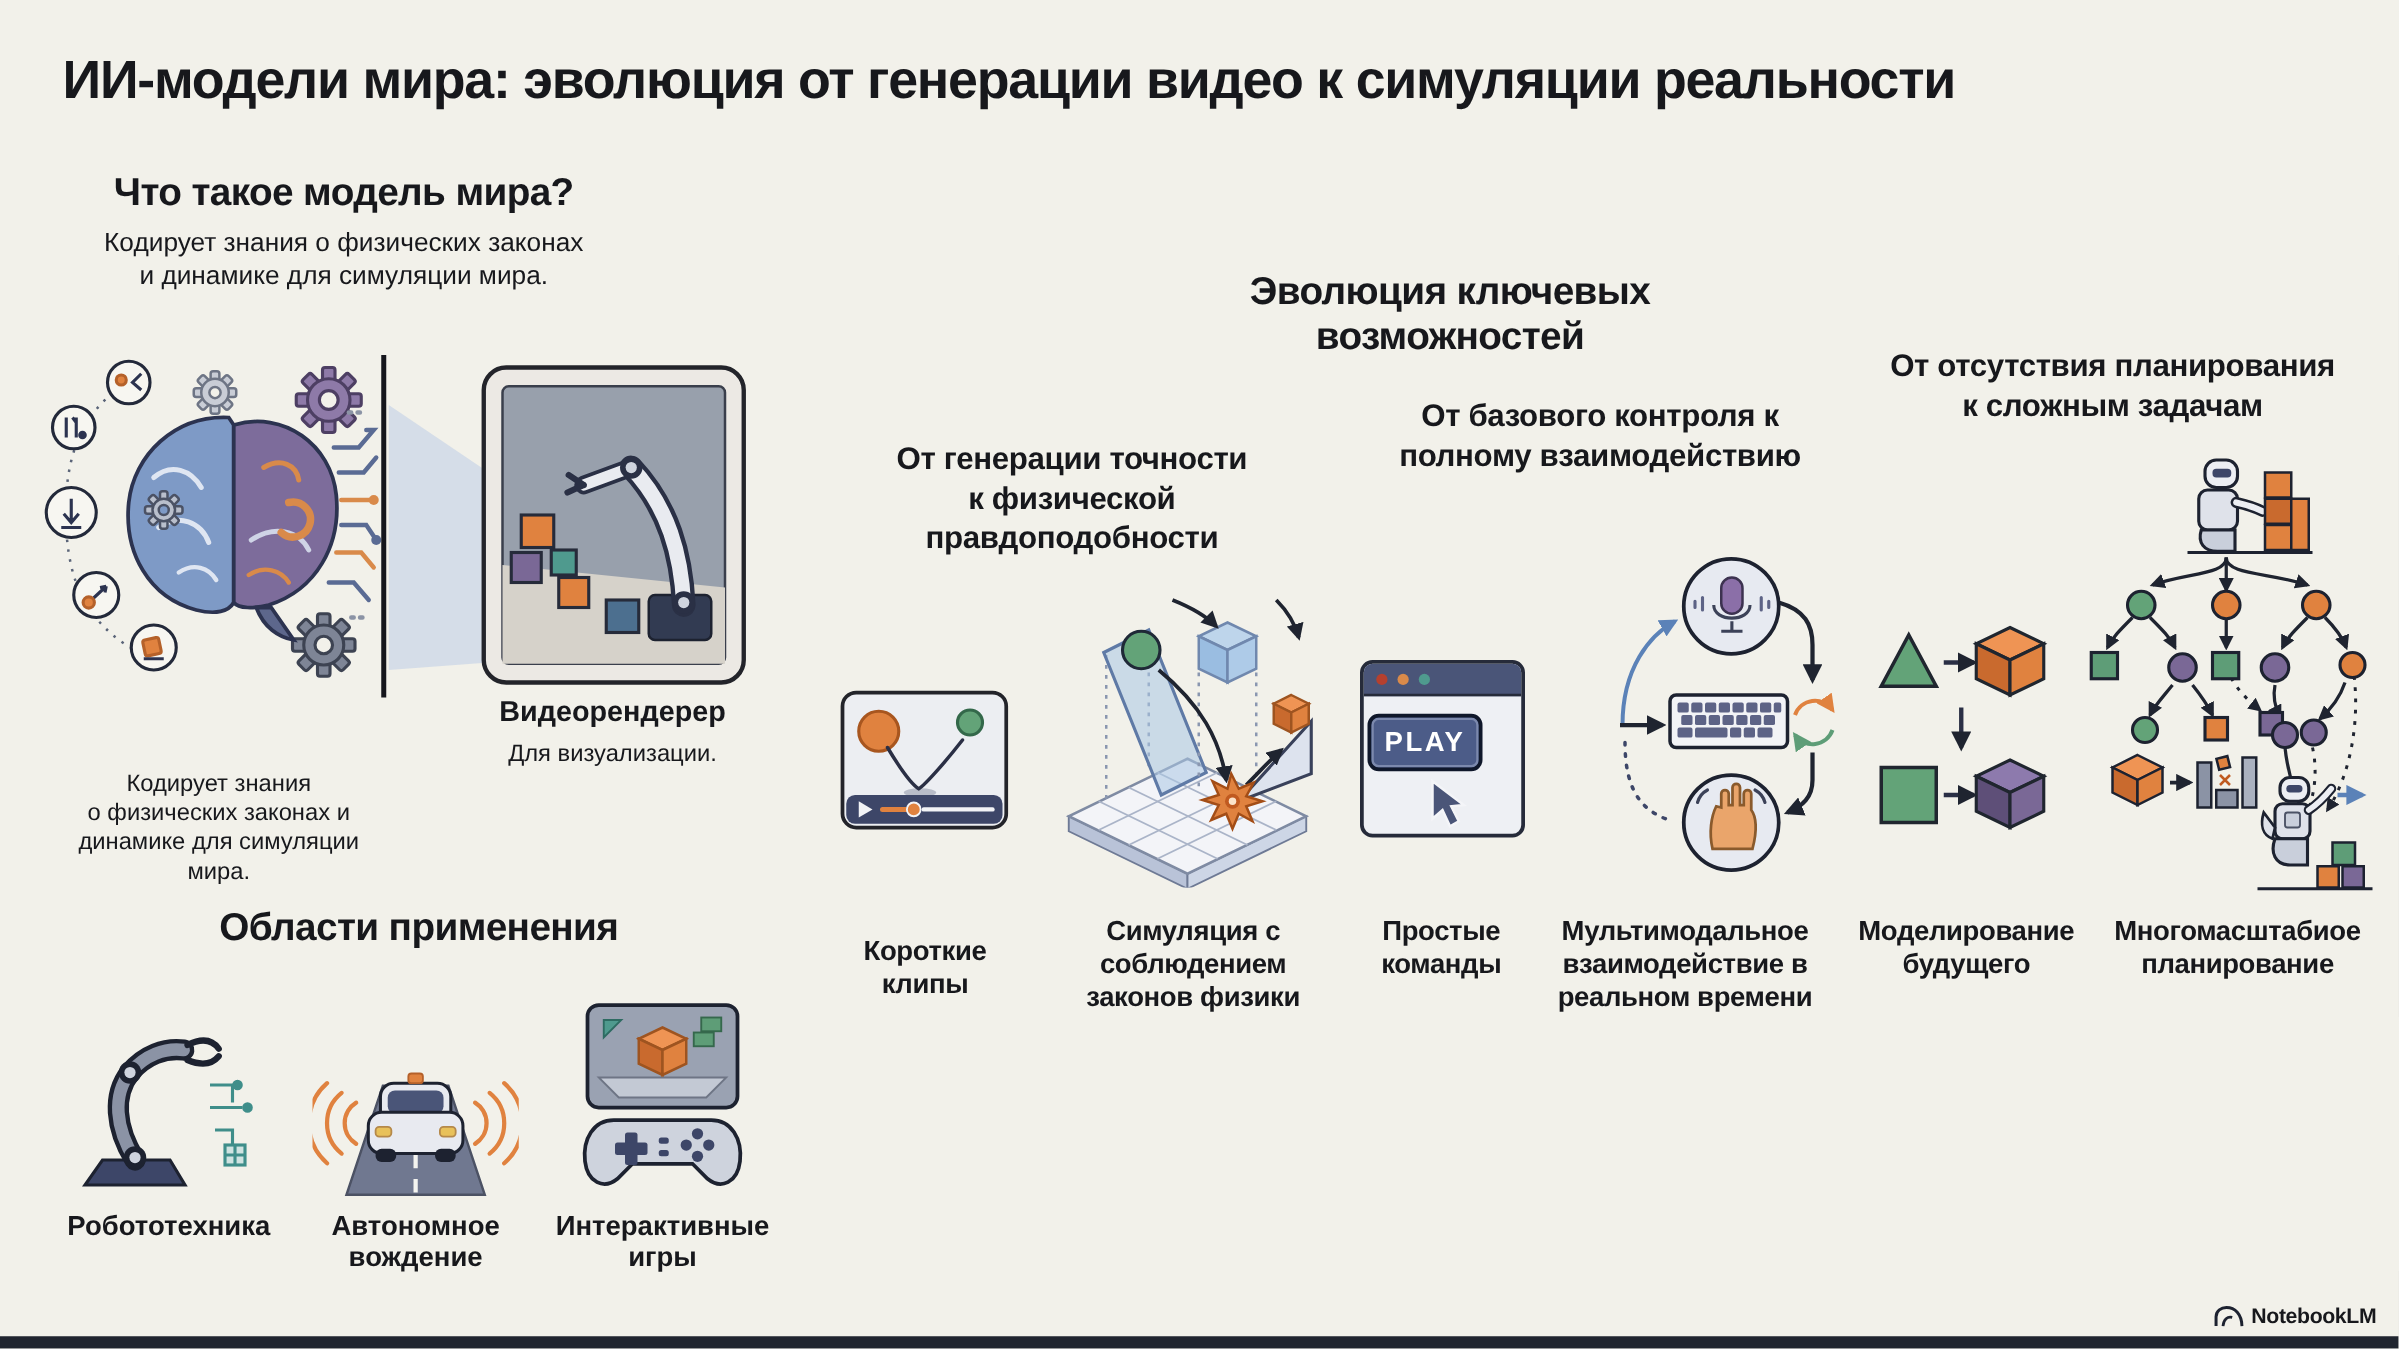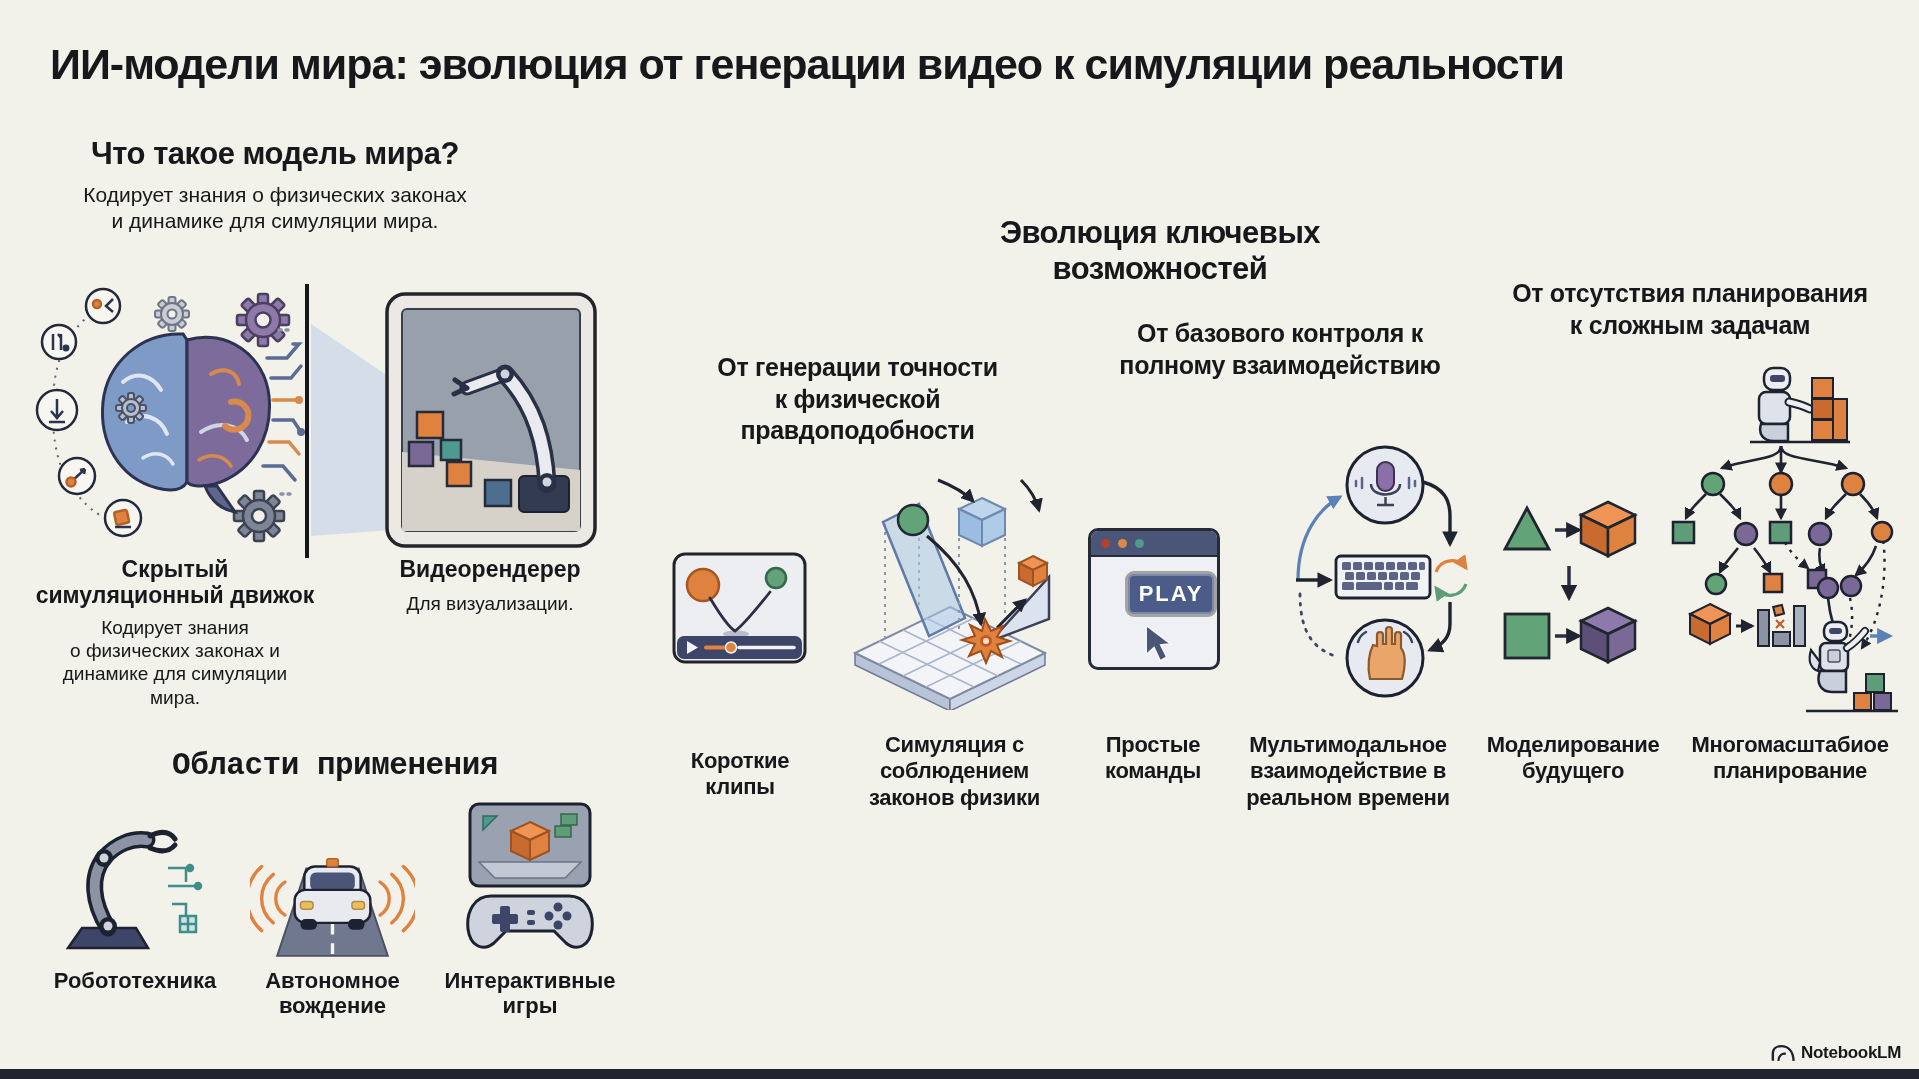--- a/index.html
+++ b/index.html
@@ -17,22 +17,22 @@
   .cap{font-size:22px;font-weight:700;line-height:1.2;letter-spacing:-0.3px;}
   .applbl{font-size:22px;font-weight:700;line-height:1.15;}
   svg{display:block;}
   
   #browser{left:1086px;top:524px;width:136px;height:200px;}
   #browser .win{position:absolute;left:2px;top:4px;width:126px;height:136px;background:#eef0f4;
       border:3px solid #262b3a;border-radius:10px;overflow:hidden;}
   #browser .bar{position:absolute;left:0;top:0;right:0;height:24px;background:#4a5578;
       border-bottom:2px solid #262b3a;display:flex;align-items:center;gap:8px;padding-left:10px;}
   #browser .dot{width:9px;height:9px;border-radius:50%;}
-  #browser .play{position:absolute;left:34px;top:40px;width:86px;height:40px;background:#4c5c88;
-      border:3px solid #a3a3a3;border-radius:9px;color:#fff;font-size:22px;font-weight:700;
+  #browser .play{position:absolute;left:3px;top:40px;width:86px;height:40px;background:#4c5c88;
+      border:3px solid #0f172a;border-radius:9px;color:#fff;font-size:22px;font-weight:700;
       letter-spacing:2px;display:flex;align-items:center;justify-content:center;
       box-shadow:inset 0 0 0 2px #7c89ad;}
   #browser .cur{position:absolute;left:52px;top:92px;}
   #wm{right:18px;bottom:16px;display:flex;align-items:center;gap:6px;font-size:17px;
       font-weight:700;letter-spacing:-0.3px;}
   #botbar{left:0;bottom:0;width:100%;height:10px;background:#20252f;}
 </style>
 </head>
 <body>
 
@@ -174,30 +174,28 @@
           <rect x="30" y="118" width="26" height="26" fill="#e0823f"></rect>
           <rect x="22" y="148" width="24" height="24" fill="#7a6896"></rect>
           <rect x="54" y="146" width="20" height="20" fill="#4f9a8e"></rect>
           <rect x="60" y="168" width="24" height="24" fill="#e0823f"></rect>
           <rect x="98" y="186" width="26" height="26" fill="#4c6f8f"></rect>
         </g>
       </g>
     </svg>
   </div>
 
-  <div class="abs ctr lbl pre" style="left:20px;top:556px;width:310px;">Скрытый
-симуляционный движок</div>
   <div class="abs ctr desc pre" style="left:40px;top:616px;width:270px;">Кодирует знания
 о физических законах и
 динамике для симуляции
 мира.</div>
   <div class="abs ctr lbl" style="left:370px;top:556px;width:240px;">Видеорендерер</div>
   <div class="abs ctr desc" style="left:370px;top:592px;width:240px;">Для визуализации.</div>
 
-  <div class="abs ctr h1" style="left:130px;top:748px;width:410px;font-family:Liberation Mono, monospace;">Области применения</div>
+  <div class="abs ctr h1" style="left:130px;top:724px;width:410px;">Области применения</div>
 
   <div class="abs" style="left:50px;top:806px;width:170px;height:158px;">
     <svg viewBox="0 0 170 155" width="170" height="155">
       <polygon points="18,142 98,142 86,122 32,122" fill="#3d4668" stroke="#1d2230" stroke-width="2.5"></polygon>
       <path d="M58,122 C42,96 40,70 54,52 C66,38 82,32 97,34" fill="none" stroke="#1d2230" stroke-width="17" stroke-linecap="round"></path>
       <path d="M58,122 C42,96 40,70 54,52 C66,38 82,32 97,34" fill="none" stroke="#8b93a5" stroke-width="10" stroke-linecap="round"></path>
       <circle cx="54" cy="52" r="9" fill="#1d2230"></circle>
         <circle cx="54" cy="52" r="4.5" fill="#cfd4de"></circle>
       <circle cx="58" cy="120" r="9" fill="#1d2230"></circle>
         <circle cx="58" cy="120" r="4.5" fill="#cfd4de"></circle>

